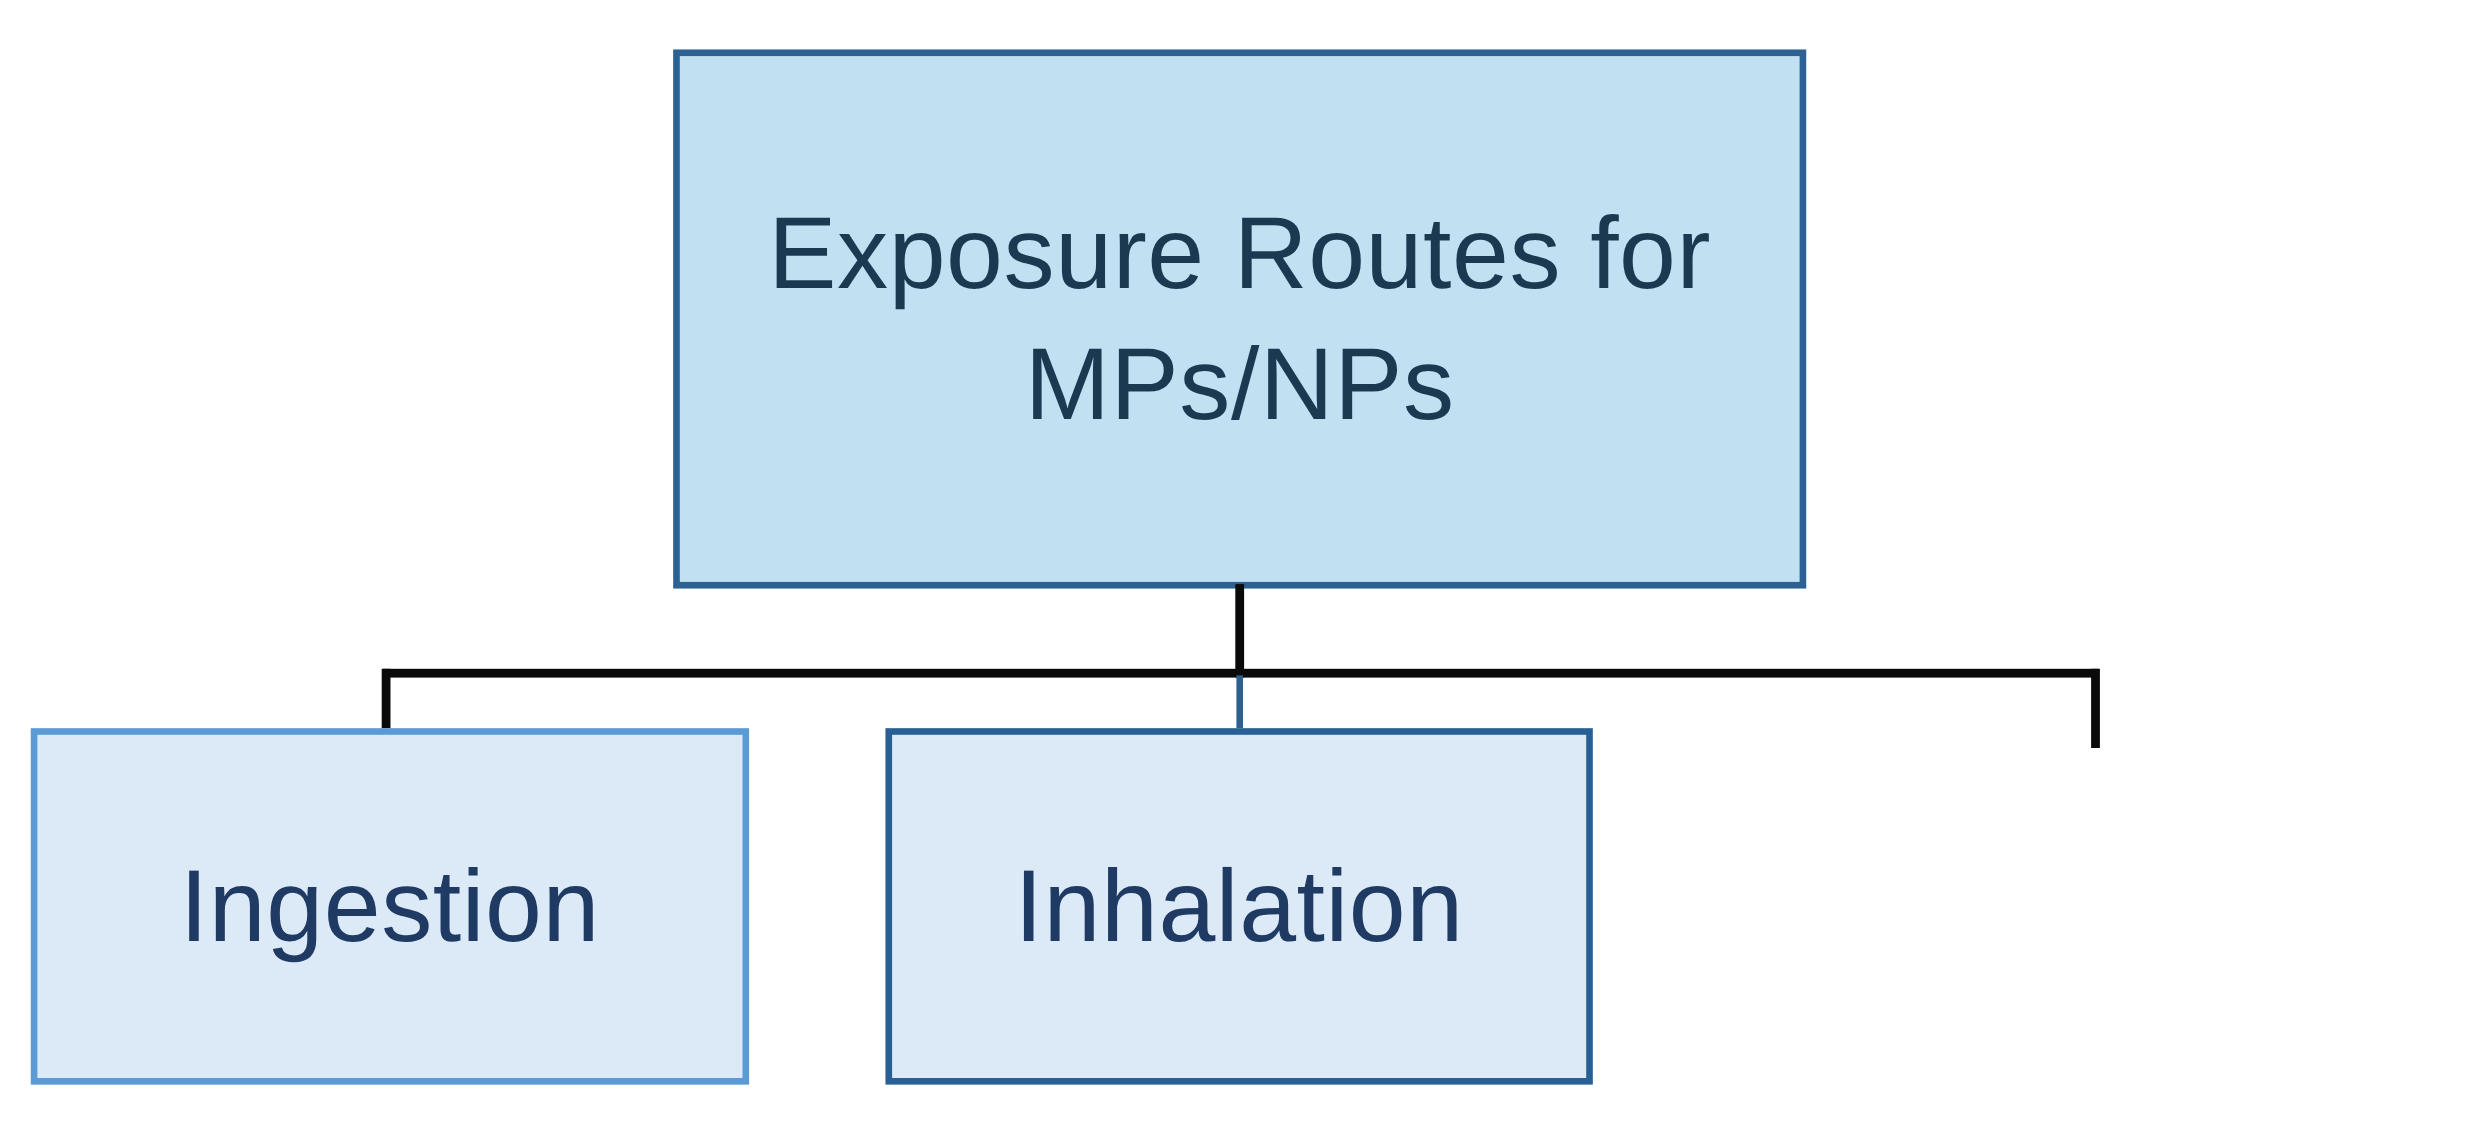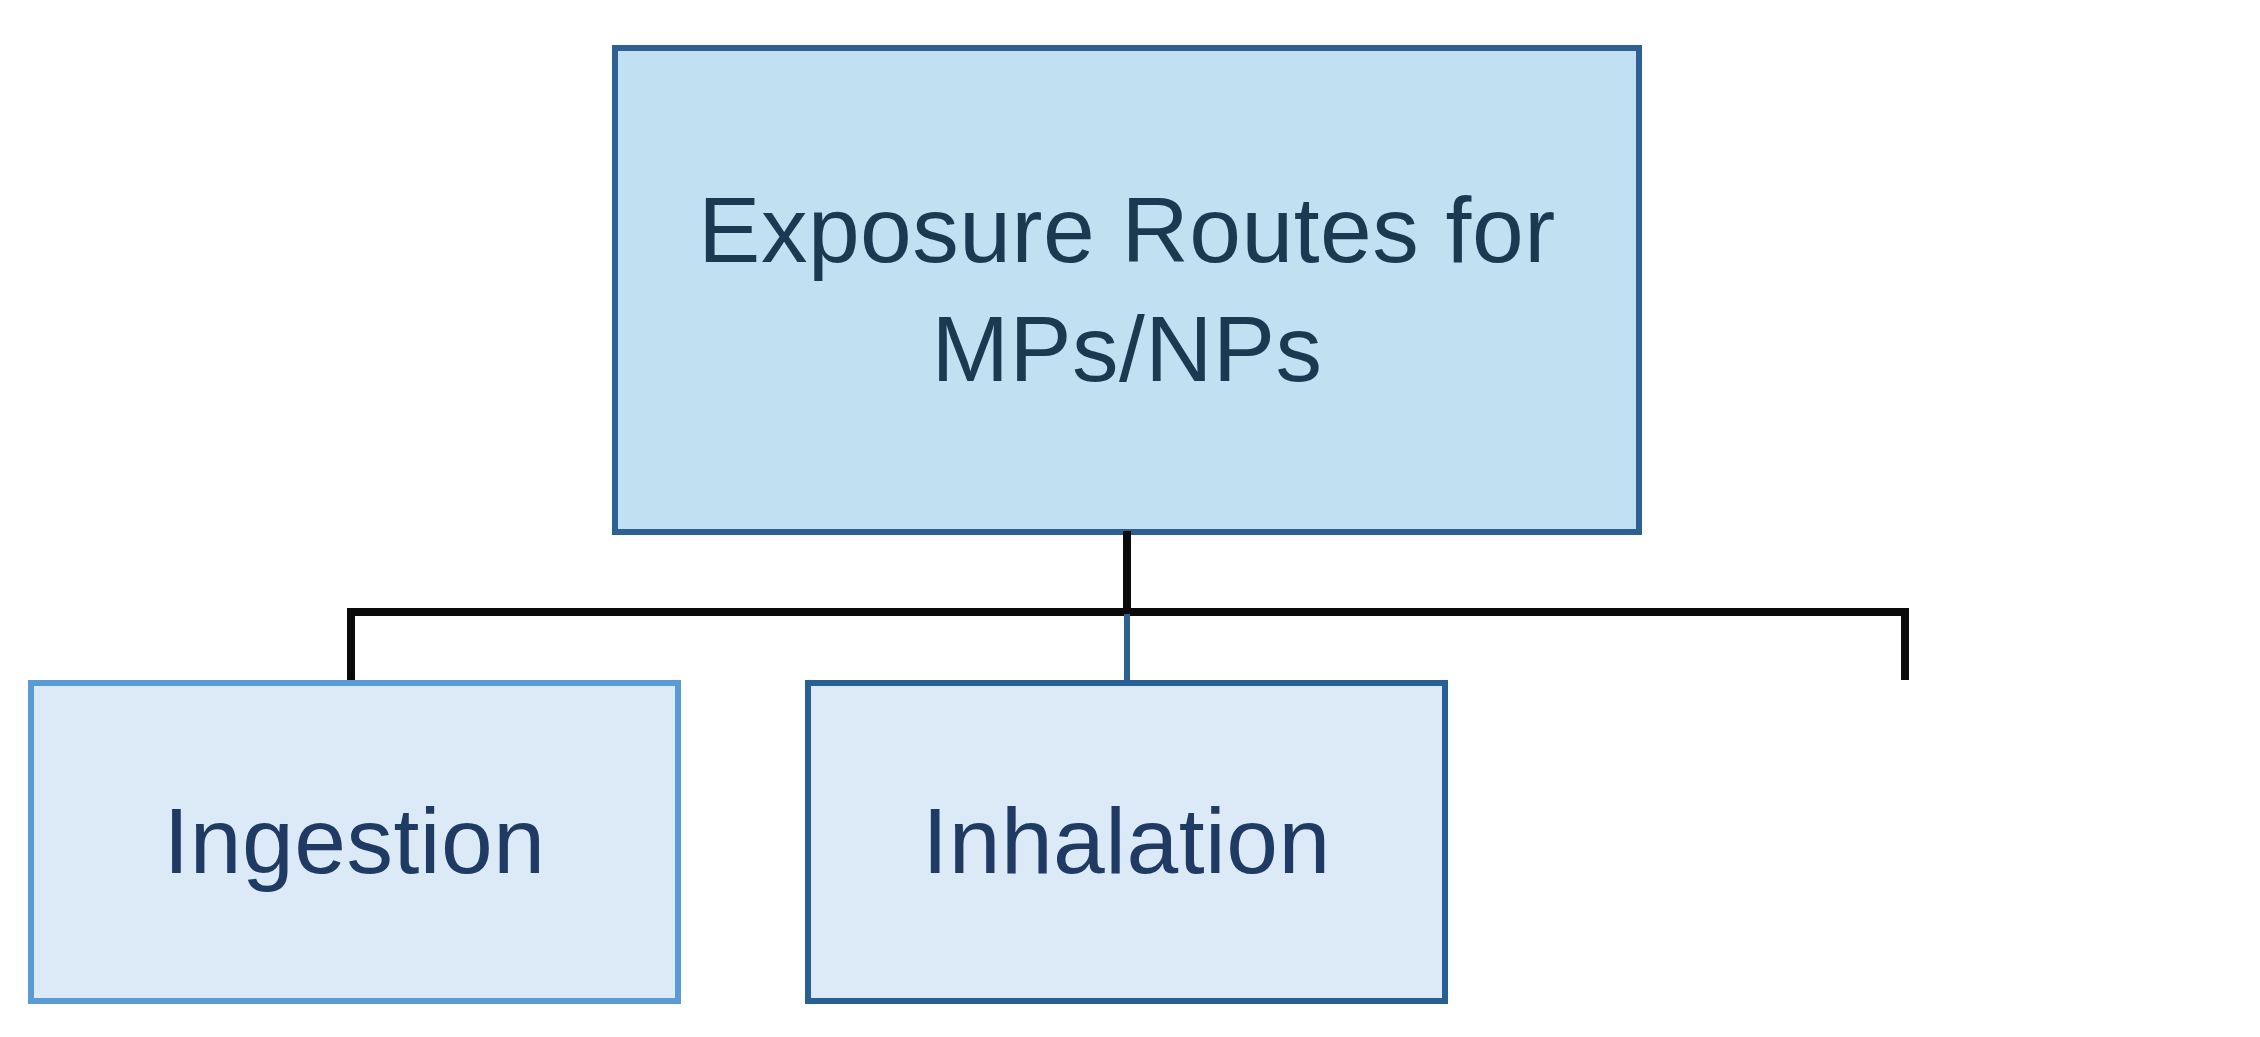--- a/index.html
+++ b/index.html
@@ -38,21 +38,21 @@
     top: 45px;
     width: 1030px;
     height: 490px;
     background: var(--root-fill, #c1e1f2);
     border: 6px solid var(--root-border, #2d6193);
     color: var(--root-text, #1b3a52);
     padding: 0 24px;
   }
 
   .node-child {
-    top: 680px;
+    top: 662px;
     height: 324px;
     background: var(--child-fill, #dce9f6);
     color: var(--child-text, #1f3a63);
   }
 
   .node-ingestion {
     left: 28px;
     width: 653px;
     border: 6px solid var(--child-border-light, #5b9bd5);
   }

